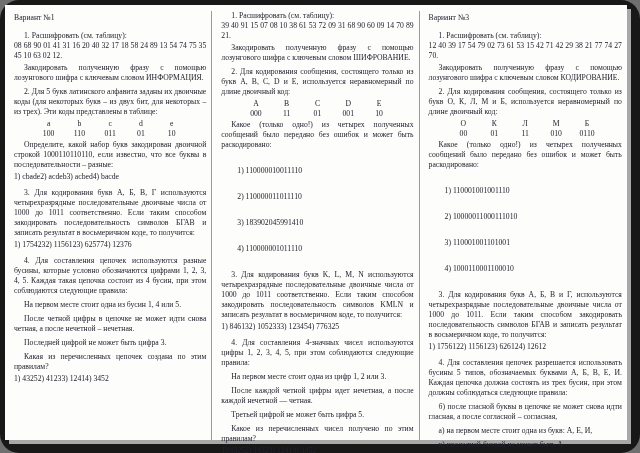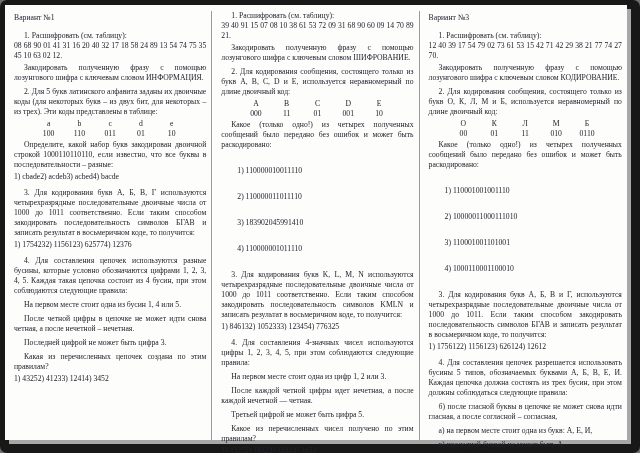--- a/index.html
+++ b/index.html
@@ -3,21 +3,21 @@
 <meta charset="utf-8">
 <style>
   html,body{margin:0;padding:0;}
   body{
     width:640px;height:453px;position:relative;overflow:hidden;
     background:#6f6f6f;
     font-family:"Liberation Serif","DejaVu Serif",serif;
   }
   .frame{
     position:absolute;left:0;top:0;width:640px;height:453px;
-    background:#181818;border-radius:7px;box-sizing:border-box;
+    background:#181818;border-radius:19px;box-sizing:border-box;
   }
   .paper{
     position:absolute;left:5px;top:5px;width:622px;height:435px;
     background:#fdfdfc;color:#22222e;
     box-shadow:4px 4px 0 0 #a8a8a8;
     box-sizing:border-box;
   }
   .cols{display:flex;height:100%;box-sizing:border-box;padding:6px 0 0 0;}
   .col{
     width:207.3px;box-sizing:border-box;

